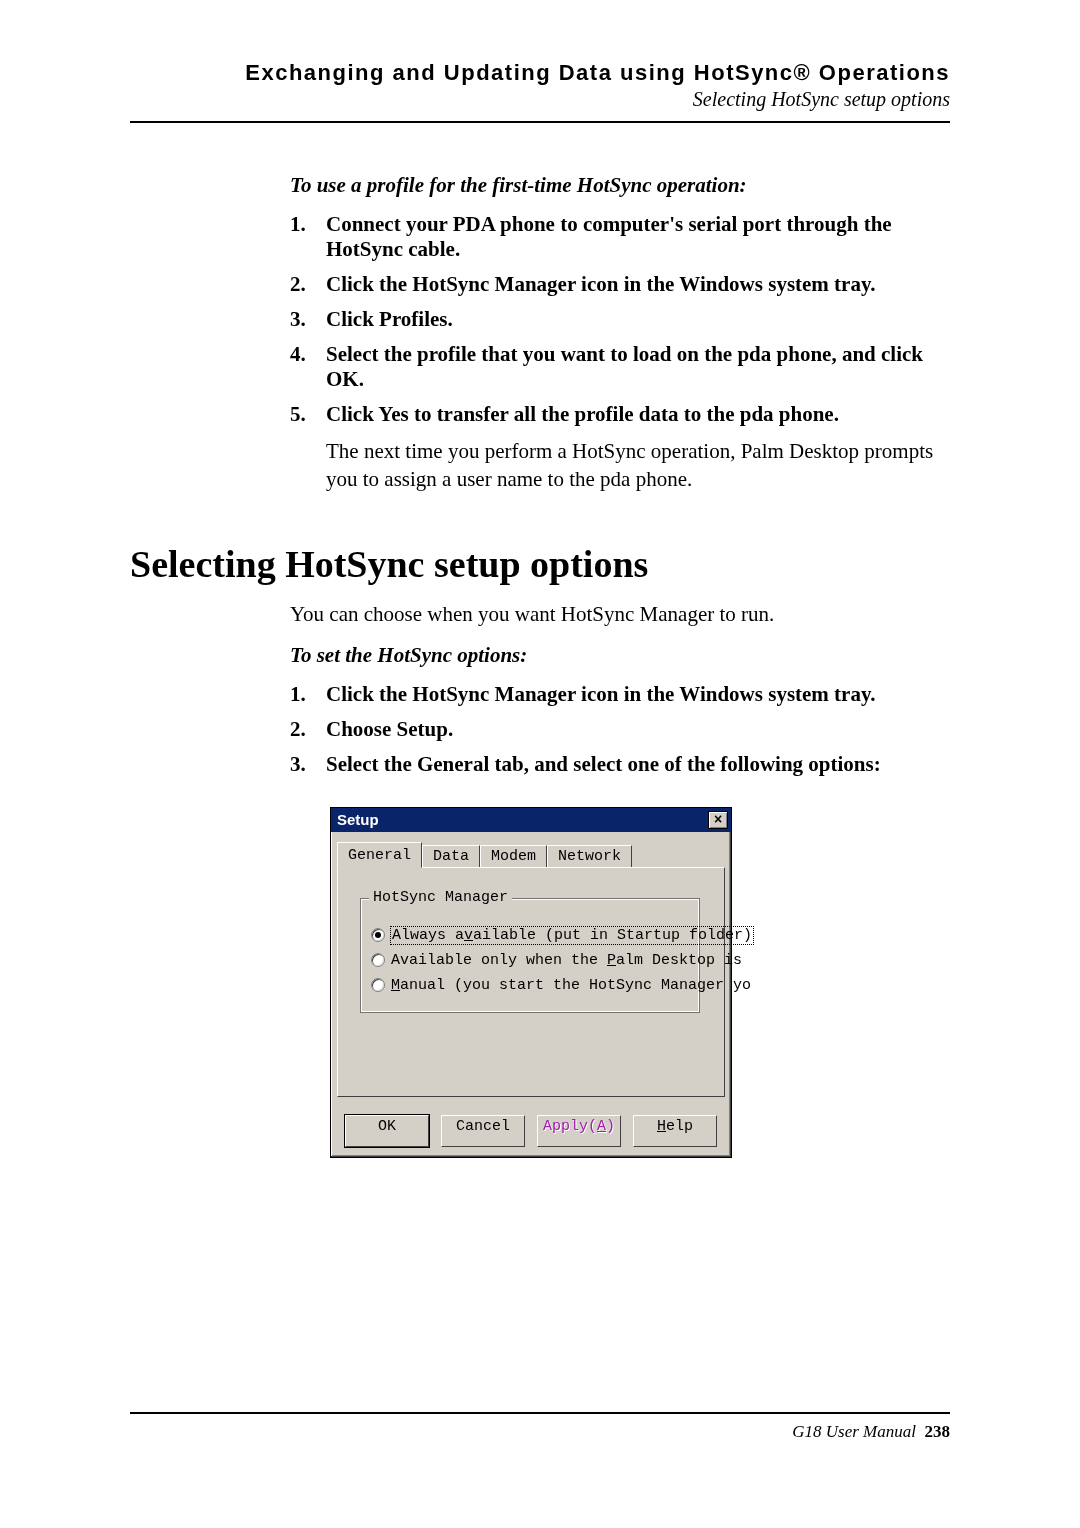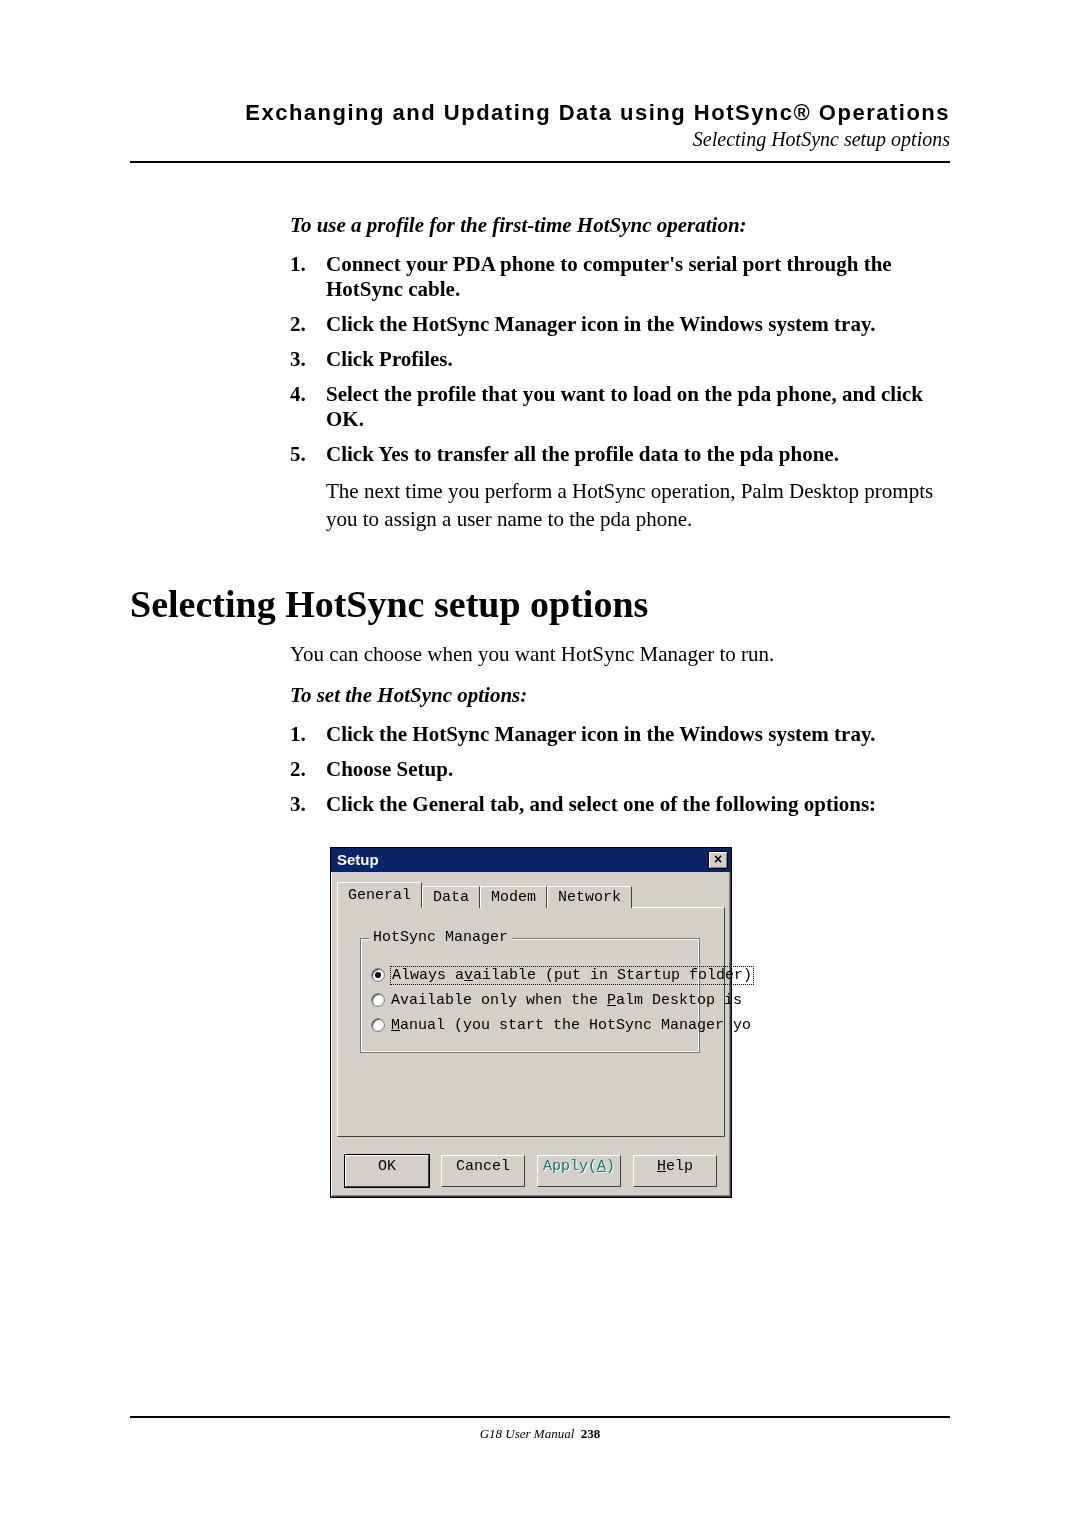--- a/index.html
+++ b/index.html
@@ -6,22 +6,21 @@
   body {
     margin: 0;
     background: #fff;
     font-family: "Times New Roman", Times, serif;
     color: #000;
     width: 1080px;
     height: 1528px;
     position: relative;
   }
   .page {
-    padding: 80px 130px 70px 130px;
-    margin-top: 20px;
+    padding: 60px 130px 70px 130px;
   }
   .header-right {
     text-align: right;
     margin-bottom: 10px;
   }
   .header-title {
     font-family: Arial, Helvetica, sans-serif;
     font-weight: bold;
     font-size: 22px;
     letter-spacing: 1.5px;
@@ -110,21 +109,21 @@
     line-height: 14px;
     cursor: default;
   }
   .dialog-body {
     padding: 10px 6px 10px 6px;
     font-family: "Courier New", monospace;
     font-size: 15px;
   }
   .tabs {
     display: flex;
-    align-items: flex-end;
+    align-items: center;
     position: relative;
     z-index: 2;
     margin-bottom: -1px;
   }
   .tab {
     padding: 2px 10px 2px 10px;
     background: #d4d0c8;
     border-top: 1px solid #fff;
     border-left: 1px solid #fff;
     border-right: 1px solid #404040;
@@ -211,38 +210,38 @@
     font-family: "Courier New", monospace;
     font-size: 15px;
     text-align: center;
     line-height: 22px;
     cursor: default;
   }
   .btn.default {
     outline: 1px solid #000;
   }
   .btn.disabled {
-    color: #0f766e;
+    color: #a21caf;
     text-shadow: 1px 1px 0 #fff;
     text-align: center;
   }
   .u { text-decoration: underline; }
   .footer {
     position:absolute;
     left:130px; right:130px;
     bottom: 86px;
   }
   .footer-hr {
     border:none;
     border-top:2px solid #000;
     margin: 0 0 8px 0;
   }
   .footer-text {
-    text-align: center;
-    font-size: 13px;
+    text-align: right;
+    font-size: 17px;
   }
   .footer-text .manual { font-style: italic; }
   .footer-text .pagenum { font-weight: bold; }
 </style>
 </head>
 <body>
 
 <div class="page">
   <div class="header-right">
     <div class="header-title">Exchanging and Updating Data using HotSync® Operations</div>
@@ -286,21 +285,21 @@
     <div class="step-row">
       <div class="step-num">1.</div>
       <div class="step-text">Click the HotSync Manager icon in the Windows system tray.</div>
     </div>
     <div class="step-row">
       <div class="step-num">2.</div>
       <div class="step-text">Choose Setup.</div>
     </div>
     <div class="step-row">
       <div class="step-num">3.</div>
-      <div class="step-text">Click the General tab, and select one of the following options:</div>
+      <div class="step-text">Select the General tab, and select one of the following options:</div>
     </div>
   </div>
 
   <div class="dialog-wrap">
     <div class="dialog">
       <div class="titlebar">
         <span>Setup</span>
         <div class="closebtn">×</div>
       </div>
       <div class="dialog-body">

